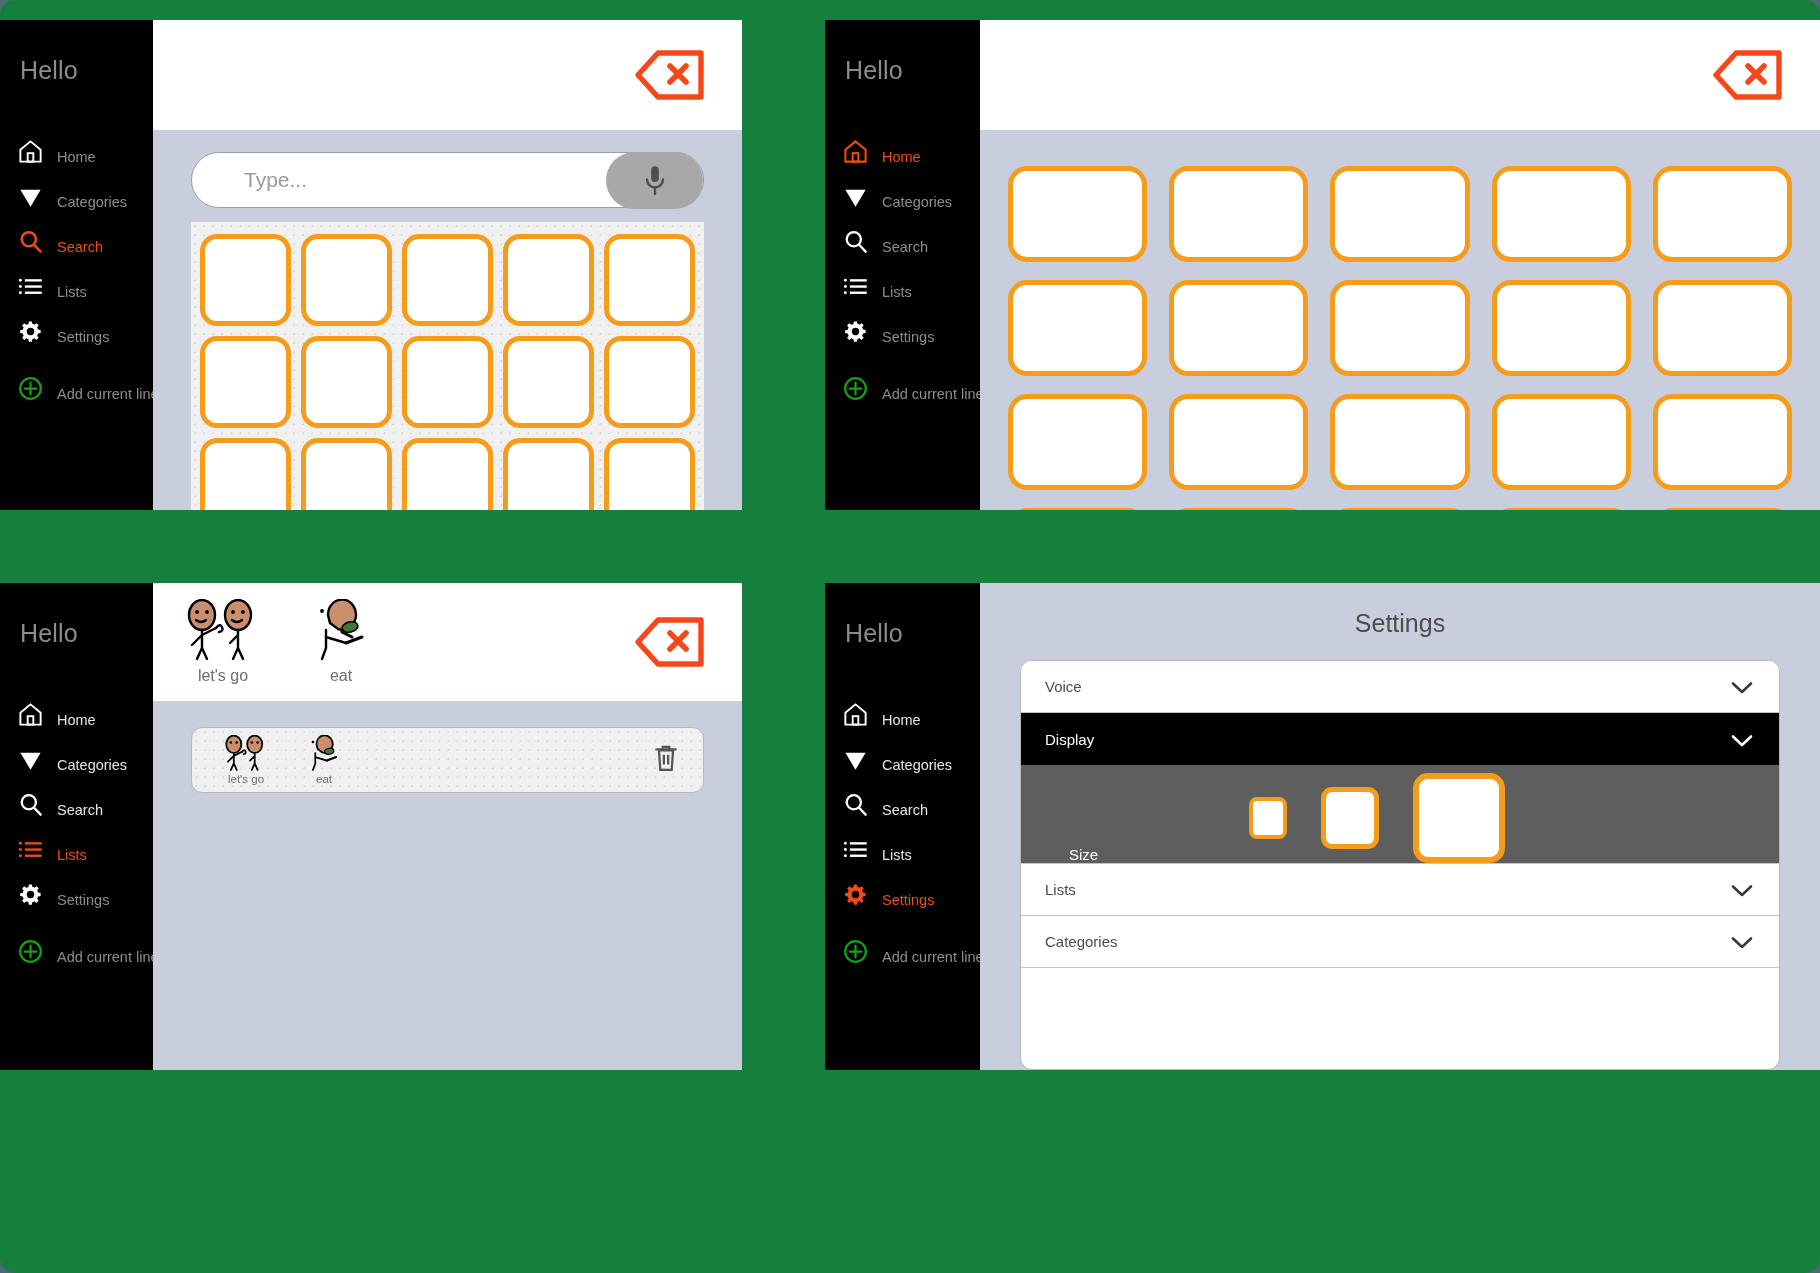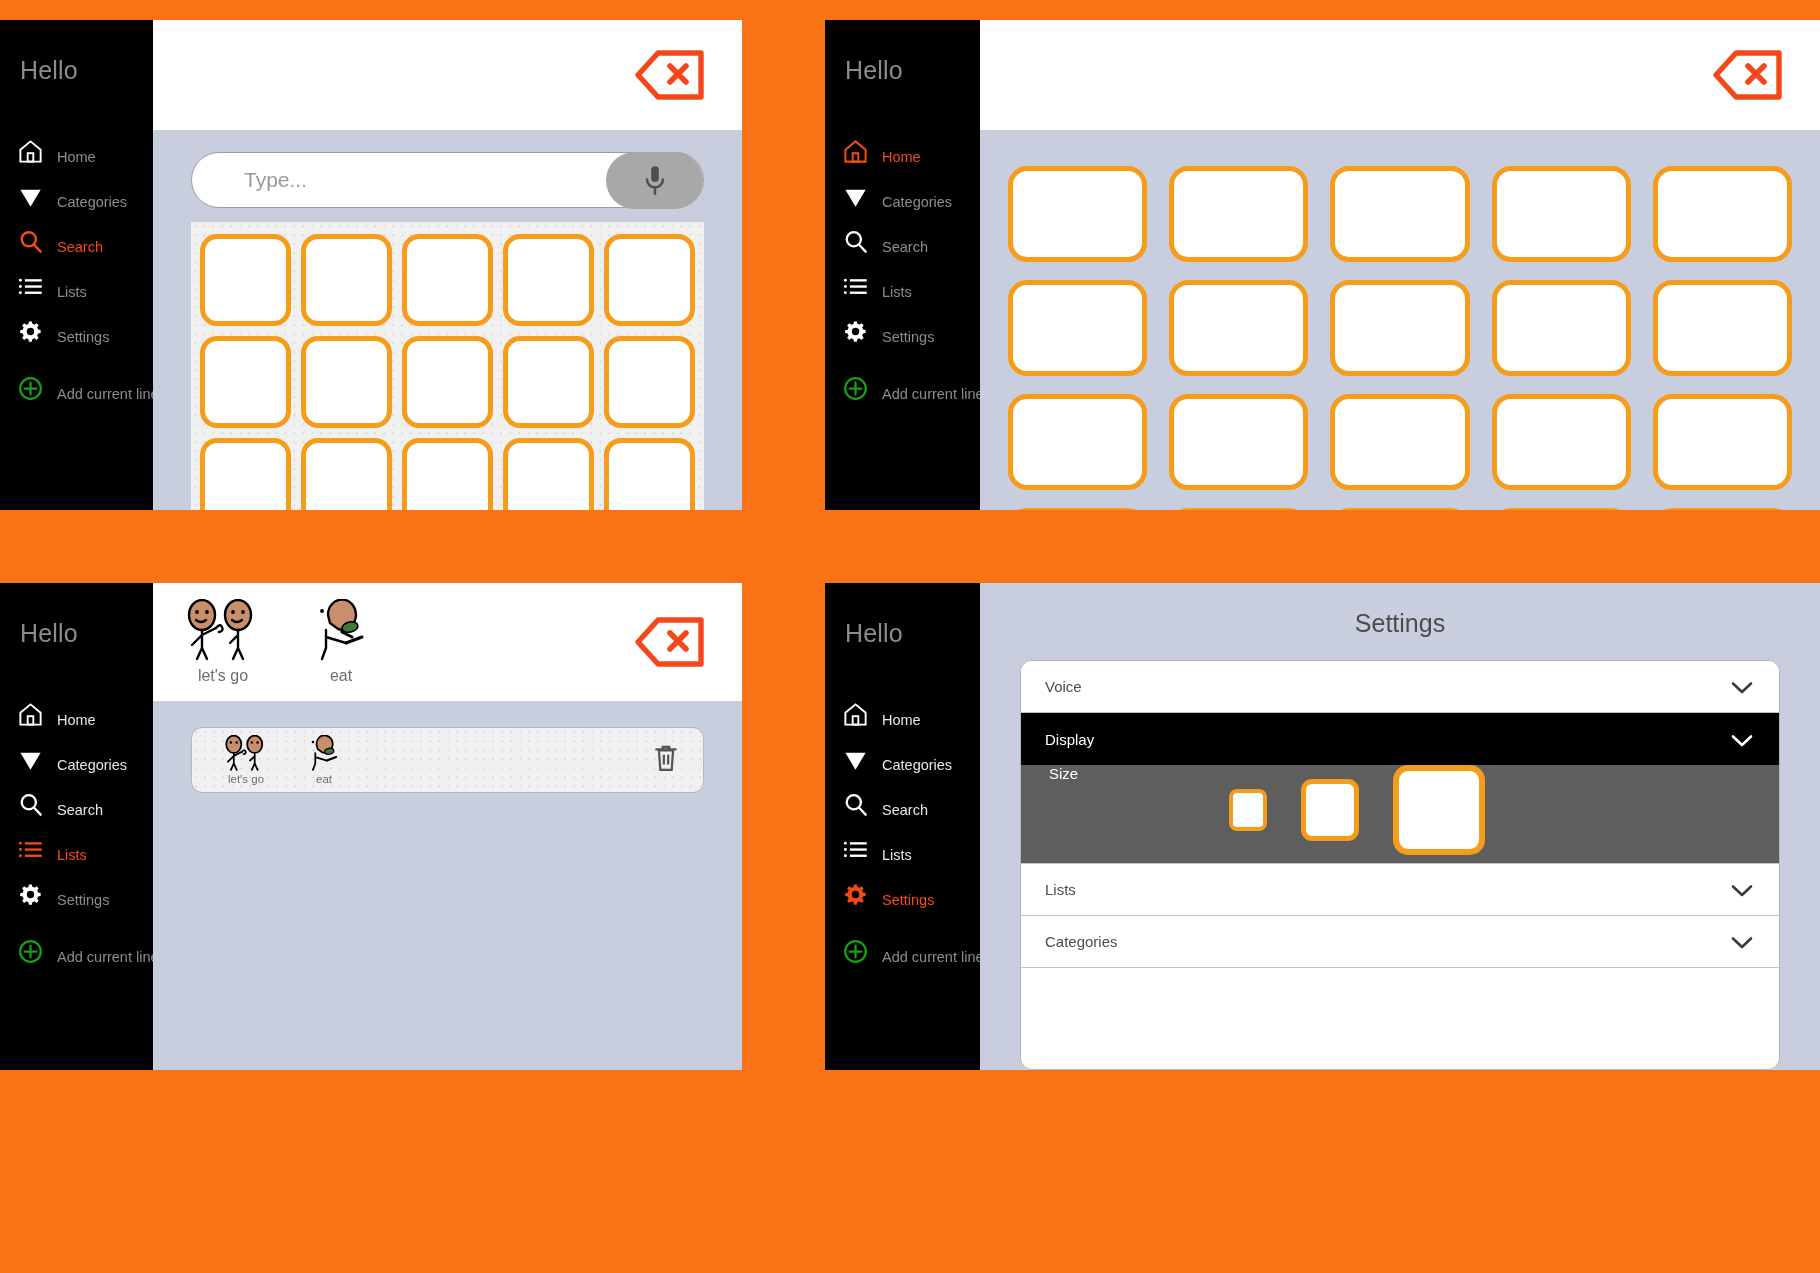--- a/index.html
+++ b/index.html
@@ -3,21 +3,21 @@
 <meta charset="utf-8">
 <title>AAC App Screens</title>
 <style>
   * { box-sizing: border-box; margin: 0; padding: 0; }
   html, body {
     width: 1820px; height: 1273px;
     background: #4a6b73;
     font-family: "Liberation Sans", sans-serif;
     overflow: hidden;
   }
-  .canvas { position: relative; width: 1820px; height: 1273px; background: #f97316; }
+  .canvas { position: relative; width: 1820px; height: 1273px; background: #15803d; border-radius: 15px; }
 
   
   .panel { position: absolute; overflow: hidden; background: #c8cedd; display: flex; }
   .p-tl { left: 0px;    top: 20px;   width: 742px; height: 490px; }
   .p-tr { left: 825px;  top: 20px;   width: 995px; height: 490px; }
   .p-bl { left: 0px;    top: 583px;  width: 742px; height: 487px; }
   .p-br { left: 825px;  top: 583px;  width: 995px; height: 487px; }
 
   
   .sidebar {
@@ -111,22 +111,22 @@
     flex: 1 1 auto;
   }
   .acc-row {
     height: 52px; display: flex; align-items: center; justify-content: space-between;
     padding: 0 26px 0 24px; border-bottom: 1px solid #c4c4c4;
     font-size: 15px; color: #4c4c4c; background: #fff; cursor: pointer;
   }
   .acc-row.open { background: #000; color: #fff; border-bottom: none; align-items: center; }
   .acc-row .chev { width: 22px; height: 13px; flex: 0 0 22px; }
   .acc-panel {
-    background: #5e5e5e; padding: 0 28px; height: 99px;
-    display: flex; align-items: flex-start; border-bottom: 1px solid #c4c4c4;
+    background: #5e5e5e; padding: 0 48px; height: 99px;
+    display: flex; align-items: flex-end; border-bottom: 1px solid #c4c4c4;
   }
   .acc-panel .lbl { color: #fff; font-size: 15px; width: 180px; flex: 0 0 180px; }
   .sizes { display: flex; align-items: center; gap: 34px; }
   .size-box { background: #fff; border: 5px solid #f59c1a; border-radius: 9px; cursor: pointer; }
   .size-s { width: 38px; height: 42px; border-width: 4px; border-radius: 8px; }
   .size-m { width: 58px; height: 62px; border-radius: 11px; }
   .size-l { width: 92px; height: 90px; border-width: 6px; border-radius: 15px; }
 </style>
 </head>
 <body>

